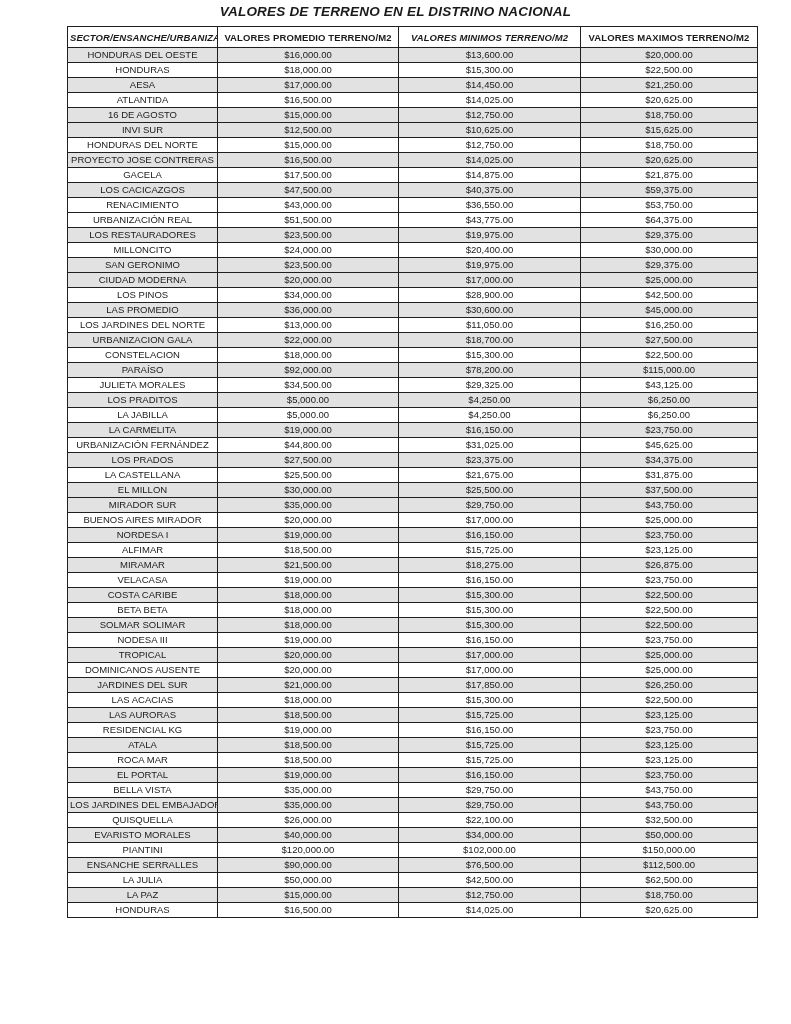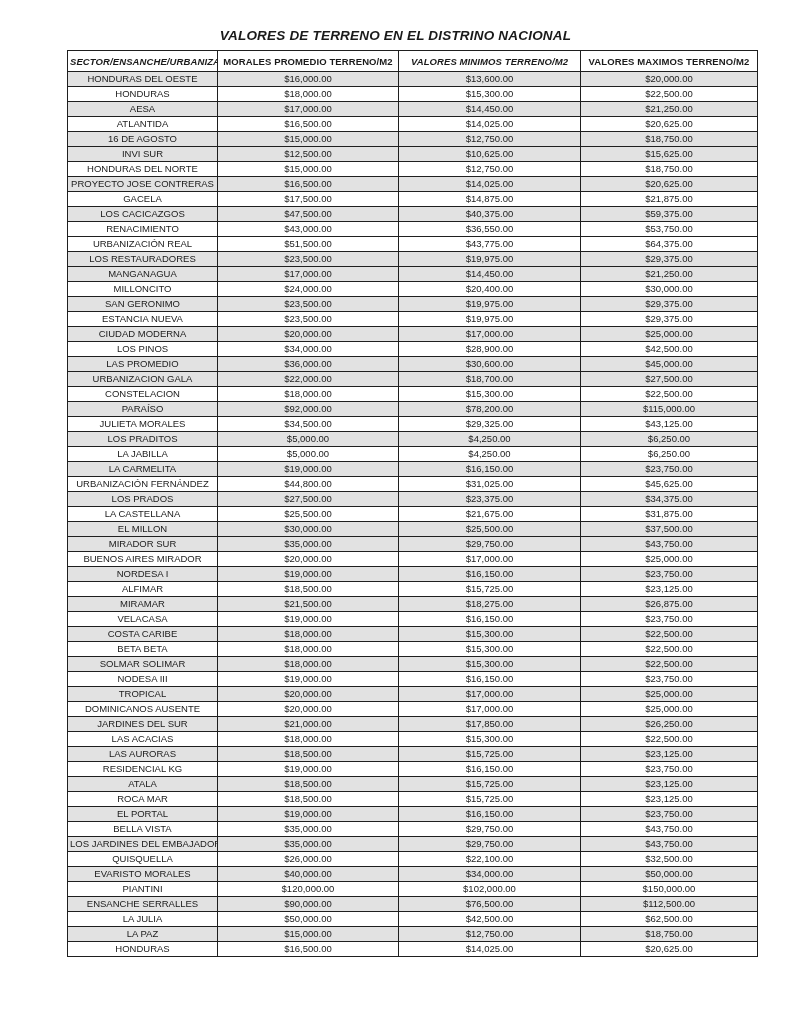--- a/index.html
+++ b/index.html
@@ -4,21 +4,21 @@
 <style>
   :root { --shade: #e2e2e2; --border: #1f1f1f; --ink: #1a1a1a; }
   * { box-sizing: border-box; }
   html, body {
     margin: 0; padding: 0;
     width: 791px; height: 1024px;
     background: #ffffff;
     font-family: "Liberation Sans", sans-serif;
     color: var(--ink);
   }
-  .page { width: 791px; height: 1024px; padding-top: 28px; }
+  .page { width: 791px; height: 1024px; padding-top: 4px; }
   .doc-title {
     text-align: center;
     font-weight: bold;
     font-style: italic;
     font-size: 13.5px;
     line-height: 16px;
     letter-spacing: 0.2px;
     margin-bottom: 6px;
   }
   table.land-table {
@@ -57,21 +57,21 @@
 </head>
 <body>
 
 <div class="page">
   <div class="doc-title">VALORES DE TERRENO EN EL DISTRINO NACIONAL</div>
 
   <table class="land-table">
     <thead>
       <tr>
         <th class="col-sector">SECTOR/ENSANCHE/URBANIZACION</th>
-        <th class="col-prom">MORALES PROMEDIO TERRENO/M2</th>
+        <th class="col-prom">VALORES PROMEDIO TERRENO/M2</th>
         <th class="col-min">VALORES MINIMOS TERRENO/M2</th>
         <th class="col-max">VALORES MAXIMOS TERRENO/M2</th>
       </tr>
     </thead>
     <tbody id="table-body">
         <tr class="shaded">
           <td>HONDURAS DEL OESTE</td>
           <td>$16,000.00</td>
           <td>$13,600.00</td>
           <td>$20,000.00</td>
@@ -141,61 +141,55 @@
           <td>$51,500.00</td>
           <td>$43,775.00</td>
           <td>$64,375.00</td>
         </tr>
         <tr class="shaded">
           <td>LOS RESTAURADORES</td>
           <td>$23,500.00</td>
           <td>$19,975.00</td>
           <td>$29,375.00</td>
         </tr>
-        <tr class="shaded">
-          <td>MANGANAGUA</td>
-          <td>$17,000.00</td>
-          <td>$14,450.00</td>
-          <td>$21,250.00</td>
-        </tr>
         <tr>
           <td>MILLONCITO</td>
           <td>$24,000.00</td>
           <td>$20,400.00</td>
           <td>$30,000.00</td>
         </tr>
         <tr class="shaded">
           <td>SAN GERONIMO</td>
           <td>$23,500.00</td>
           <td>$19,975.00</td>
           <td>$29,375.00</td>
         </tr>
-        <tr>
-          <td>ESTANCIA NUEVA</td>
-          <td>$23,500.00</td>
-          <td>$19,975.00</td>
-          <td>$29,375.00</td>
-        </tr>
         <tr class="shaded">
           <td>CIUDAD MODERNA</td>
           <td>$20,000.00</td>
           <td>$17,000.00</td>
           <td>$25,000.00</td>
         </tr>
         <tr>
           <td>LOS PINOS</td>
           <td>$34,000.00</td>
           <td>$28,900.00</td>
           <td>$42,500.00</td>
         </tr>
         <tr class="shaded">
           <td>LAS PROMEDIO</td>
           <td>$36,000.00</td>
           <td>$30,600.00</td>
           <td>$45,000.00</td>
+        </tr>
+        <tr>
+          <td>LOS JARDINES DEL NORTE</td>
+          <td>$13,000.00</td>
+          <td>$11,050.00</td>
+          <td>$16,250.00</td>
         </tr>
         <tr class="shaded">
           <td>URBANIZACION GALA</td>
           <td>$22,000.00</td>
           <td>$18,700.00</td>
           <td>$27,500.00</td>
         </tr>
         <tr>
           <td>CONSTELACION</td>
           <td>$18,000.00</td>

